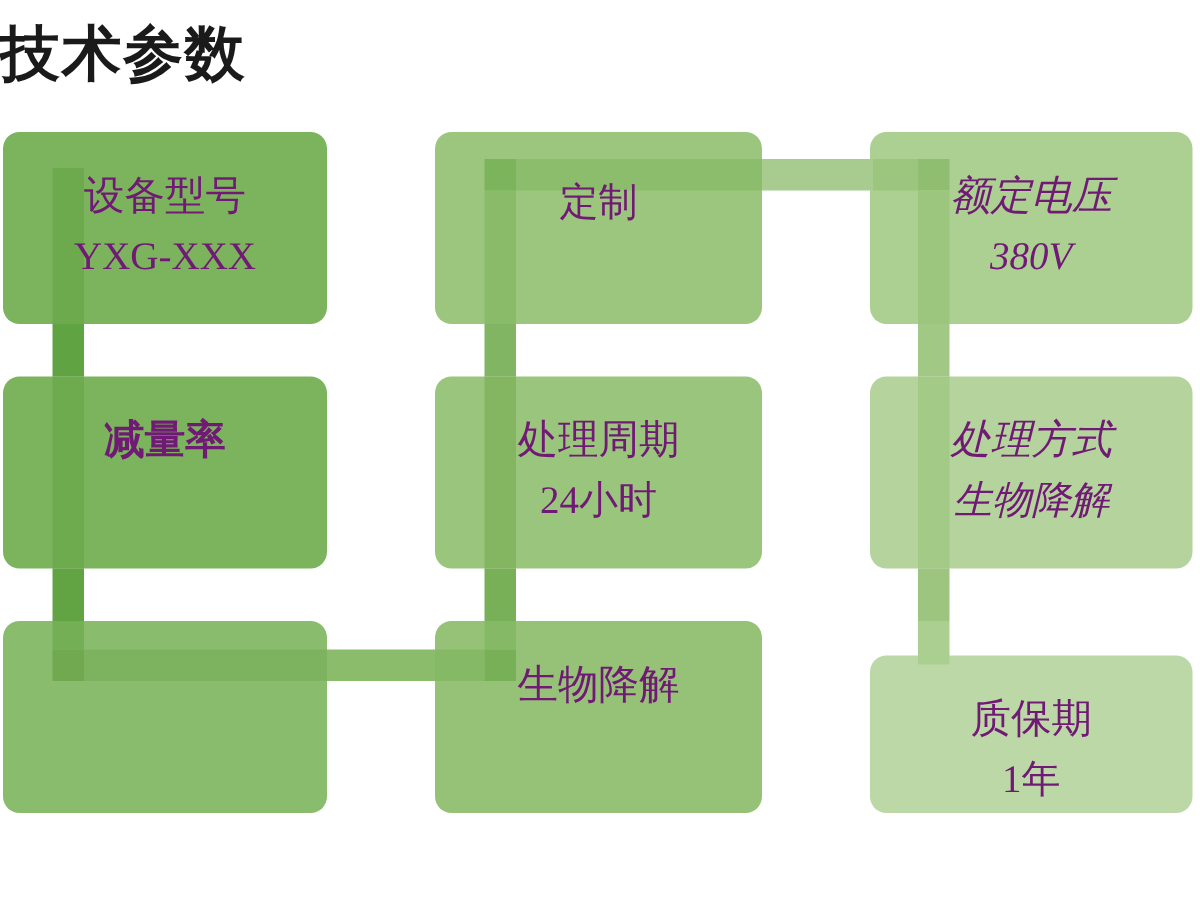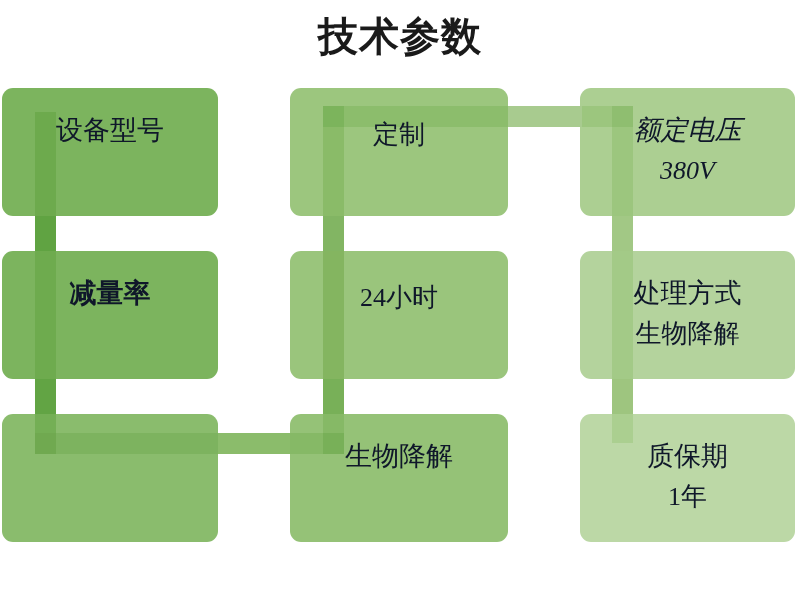--- a/index.html
+++ b/index.html
@@ -4,93 +4,95 @@
 <style>
   html,body{margin:0;padding:0;}
   body{
     width:800px;height:600px;overflow:hidden;position:relative;
     background:#ffffff;
     font-family:"Liberation Sans",sans-serif;
   }
   .slide{position:absolute;inset:0;}
   .slide-title{
     position:absolute;top:14px;left:0;width:100%;
-    text-align:center;
+    text-align:left;
     font-size:40px;line-height:44px;font-weight:600;
     color:#1a1a1a;letter-spacing:1px;
     font-family:"Liberation Sans",sans-serif;
   }
   .diagram{position:absolute;left:0;top:0;width:800px;height:600px;}
   .grid{
     position:absolute;left:2px;top:88px;
     display:grid;
     grid-template-columns:216px 218px 215px;
     grid-template-rows:128px 128px 128px;
     column-gap:72px;row-gap:35px;
   }
   .cell{
     border-radius:11px;
     position:relative;
     display:flex;flex-direction:column;align-items:center;
     padding-top:24px;box-sizing:border-box;
   }
   .cell-label,.cell-value{
     position:relative;z-index:3;
-    color:#0f172a;
+    color:#701a75;
     font-family:"Liberation Serif",serif;
     text-align:left;
   }
   .cell-label{font-size:27px;line-height:36px;}
   .cell-value{font-size:26px;line-height:34px;margin-top:6px;}
   #band-layer{position:absolute;left:0;top:0;width:800px;height:600px;z-index:2;pointer-events:none;}
   .band-seg{position:absolute;}
 </style>
 </head>
 <body>
 
 <div class="slide">
   <div class="slide-title">技术参数</div>
 
   <div class="diagram">
     <div class="grid">
 
       <div class="cell" style="background: rgb(124, 180, 94);">
         <div class="cell-label">设备型号</div>
+        <div class="cell-value">YXG-XXX</div>
       </div>
 
       <div class="cell" style="background: rgb(156, 198, 126);">
         <div class="cell-value">定制</div>
       </div>
 
       <div class="cell" style="background: rgb(172, 207, 146); font-style: italic;">
         <div class="cell-label">额定电压</div>
         <div class="cell-value">380V</div>
       </div>
 
       <div class="cell" style="background: rgb(124, 180, 94); font-weight: bold;">
         <div class="cell-label">减量率</div>
       </div>
 
       <div class="cell" style="background: rgb(154, 197, 124);">
+        <div class="cell-label">处理周期</div>
         <div class="cell-value">24小时</div>
       </div>
 
-      <div class="cell" style="background: rgb(180, 211, 157);">
+      <div class="cell" style="background: rgb(180, 211, 157); font-style: italic;">
         <div class="cell-label">处理方式</div>
         <div class="cell-value">生物降解</div>
       </div>
 
       <div class="cell" style="background: rgb(138, 188, 109);">
       </div>
 
       <div class="cell" style="background: rgb(149, 194, 119);">
         <div class="cell-label">生物降解</div>
       </div>
 
-      <div class="cell" style="background: rgb(188, 216, 166);">
+      <div class="cell" style="background: rgb(188, 216, 166); margin-top: 23px;">
         <div class="cell-label">质保期</div>
         <div class="cell-value">1年</div>
       </div>
 
     </div>
 
     <div id="band-layer">
         <div class="band-seg" style="left: 35px; top: 112px; width: 21px; height: 104px; background: rgb(109, 170, 77);"></div>
         <div class="band-seg" style="left: 35px; top: 216px; width: 21px; height: 35px; background: rgb(96, 163, 66);"></div>
         <div class="band-seg" style="left: 35px; top: 251px; width: 21px; height: 128px; background: rgb(110, 171, 78);"></div>

